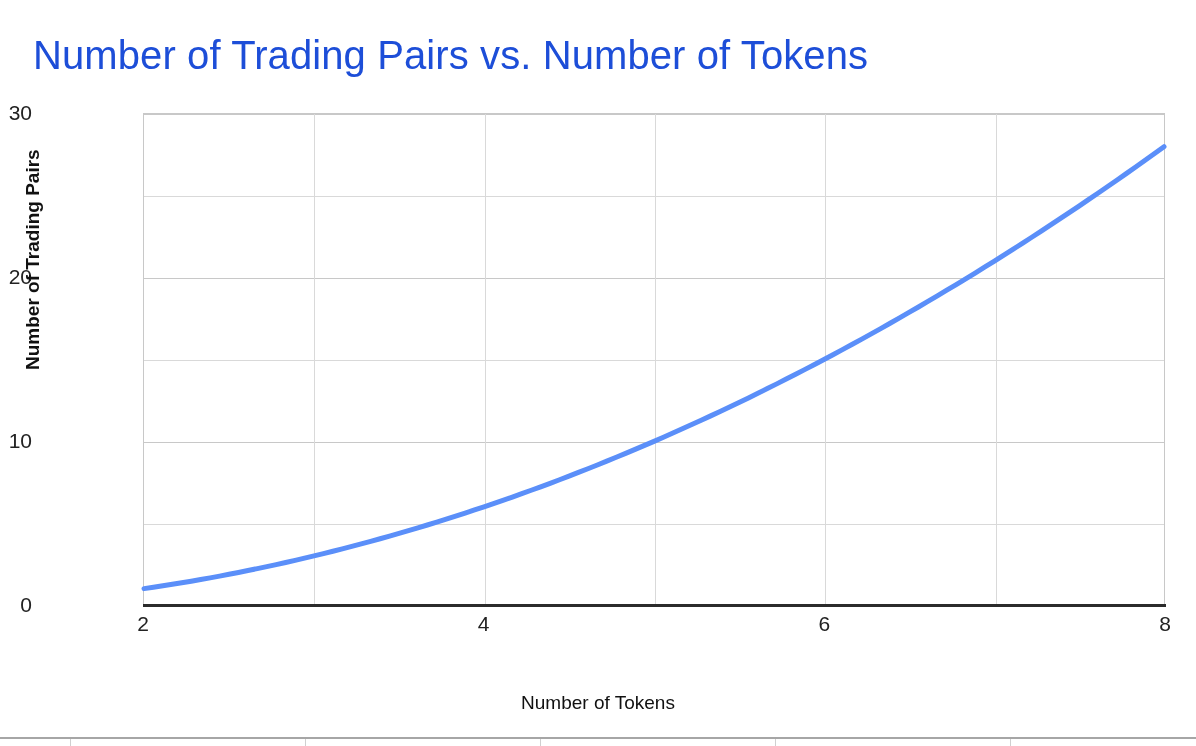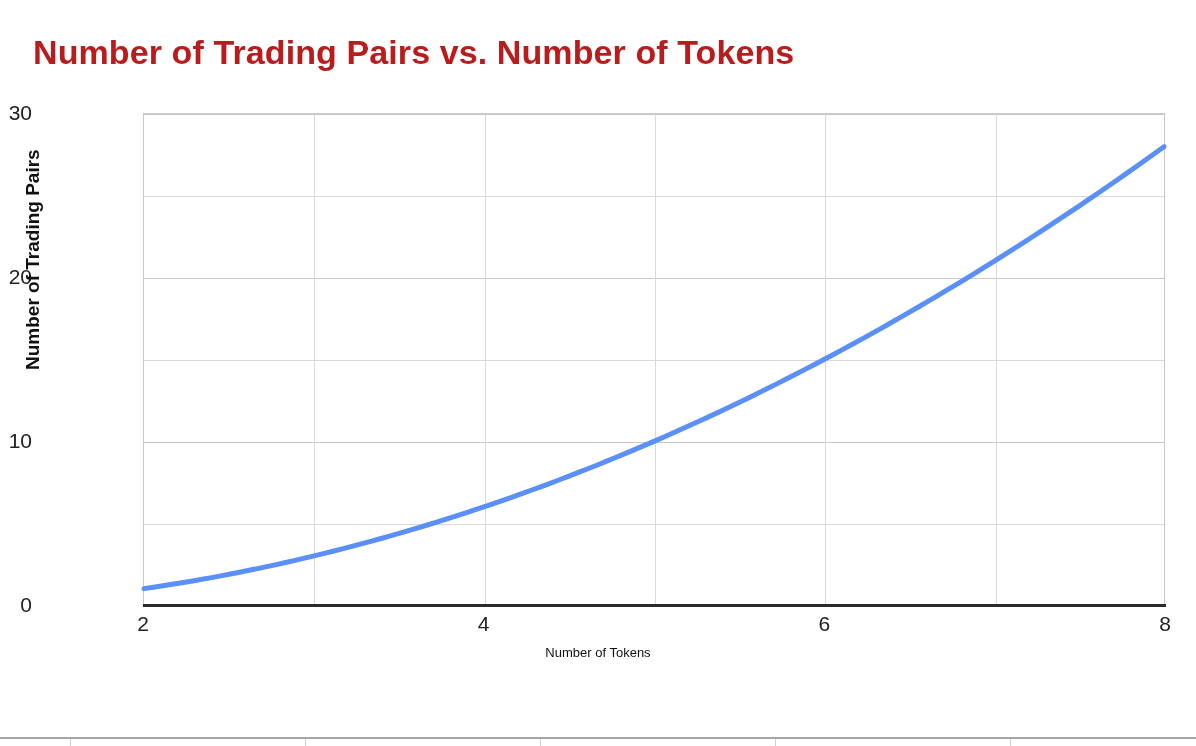--- a/index.html
+++ b/index.html
@@ -22,23 +22,23 @@
     top: 0;
     width: 1196px;
     height: 738px;
     background: #ffffff;
   }
 
   #chart-title {
     position: absolute;
     left: 33px;
     top: 33px;
-    font-size: 34px;
-    font-weight: 700;
-    color: #b91c1c;
+    font-size: 40px;
+    font-weight: 400;
+    color: #1d4ed8;
     letter-spacing: 0.1px;
     white-space: nowrap;
   }
 
   
   #plot-area {
     position: absolute;
     left: 143px;
     top: 113px;
     width: 1022px;
@@ -105,24 +105,24 @@
     font-weight: bold;
     color: #111111;
     transform: rotate(-90deg);
     transform-origin: left top;
     white-space: nowrap;
   }
 
   #x-axis-title {
     position: absolute;
     left: 0;
-    top: 645px;
+    top: 692px;
     width: 1196px;
     text-align: center;
-    font-size: 13px;
+    font-size: 19px;
     font-weight: 400;
     color: #111111;
     white-space: nowrap;
   }
 
   
   #series-svg {
     position: absolute;
     left: 0;
     top: 0;

